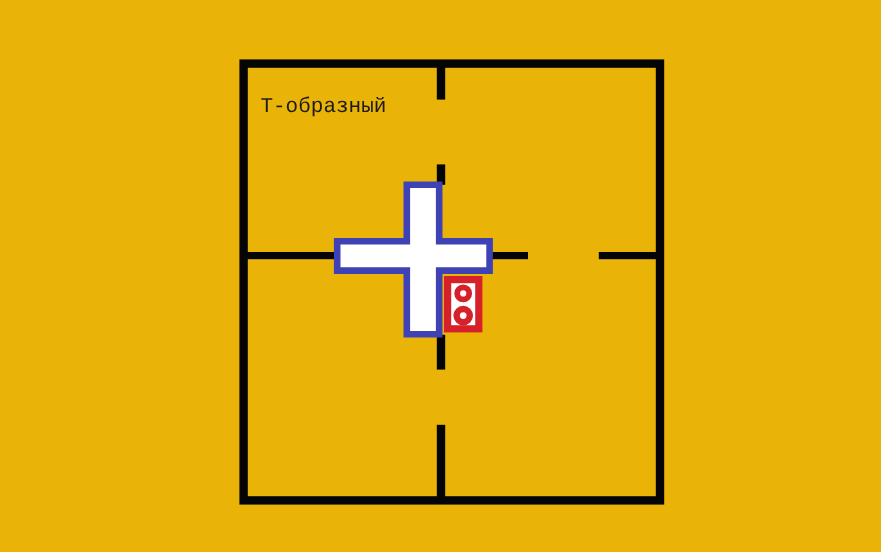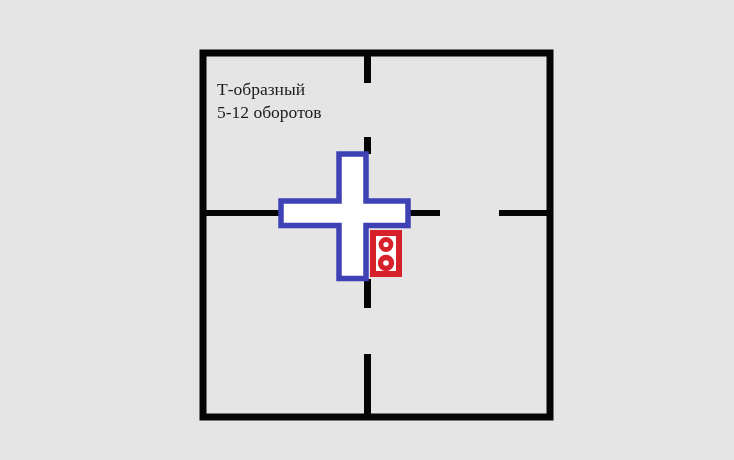--- a/index.html
+++ b/index.html
@@ -4,23 +4,23 @@
 <style>
   html, body {
     margin: 0;
     padding: 0;
     background: #ffffff;
   }
   .canvas {
     position: relative;
     width: 734px;
     height: 460px;
-    background: #e5e5e5;
+    background: #eab308;
     overflow: hidden;
-    font-family: Liberation Serif, serif;
+    font-family: Liberation Mono, monospace;
   }
   .plan-svg {
     position: absolute;
     left: 0;
     top: 0;
   }
   .annotation {
     position: absolute;
     left: 217px;
     top: 78px;
@@ -61,16 +61,15 @@
 
     <g stroke="#d6202a">
       <rect x="373" y="233" width="26" height="41" fill="#ffffff" stroke-width="6"></rect>
       <circle cx="386" cy="244.5" r="5" fill="none" stroke-width="4.8"></circle>
       <circle cx="386" cy="263" r="5.5" fill="none" stroke-width="5.4"></circle>
     </g>
   </svg>
 
   <div class="annotation">
     <div>Т-образный</div>
-    <div>5-12 оборотов</div>
   </div>
 
 </div>
 
 </body></html>

